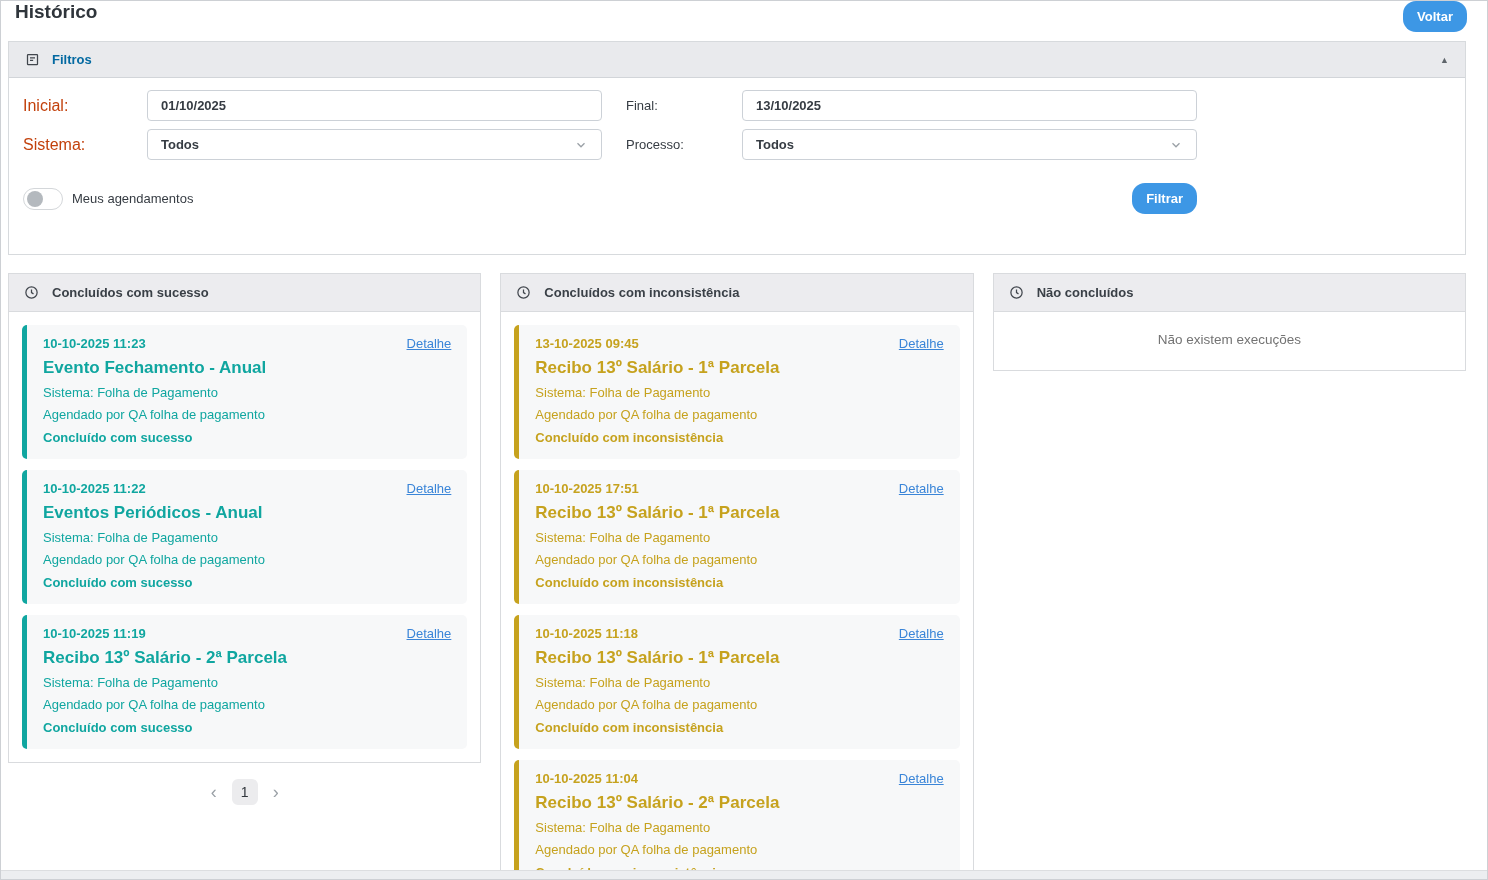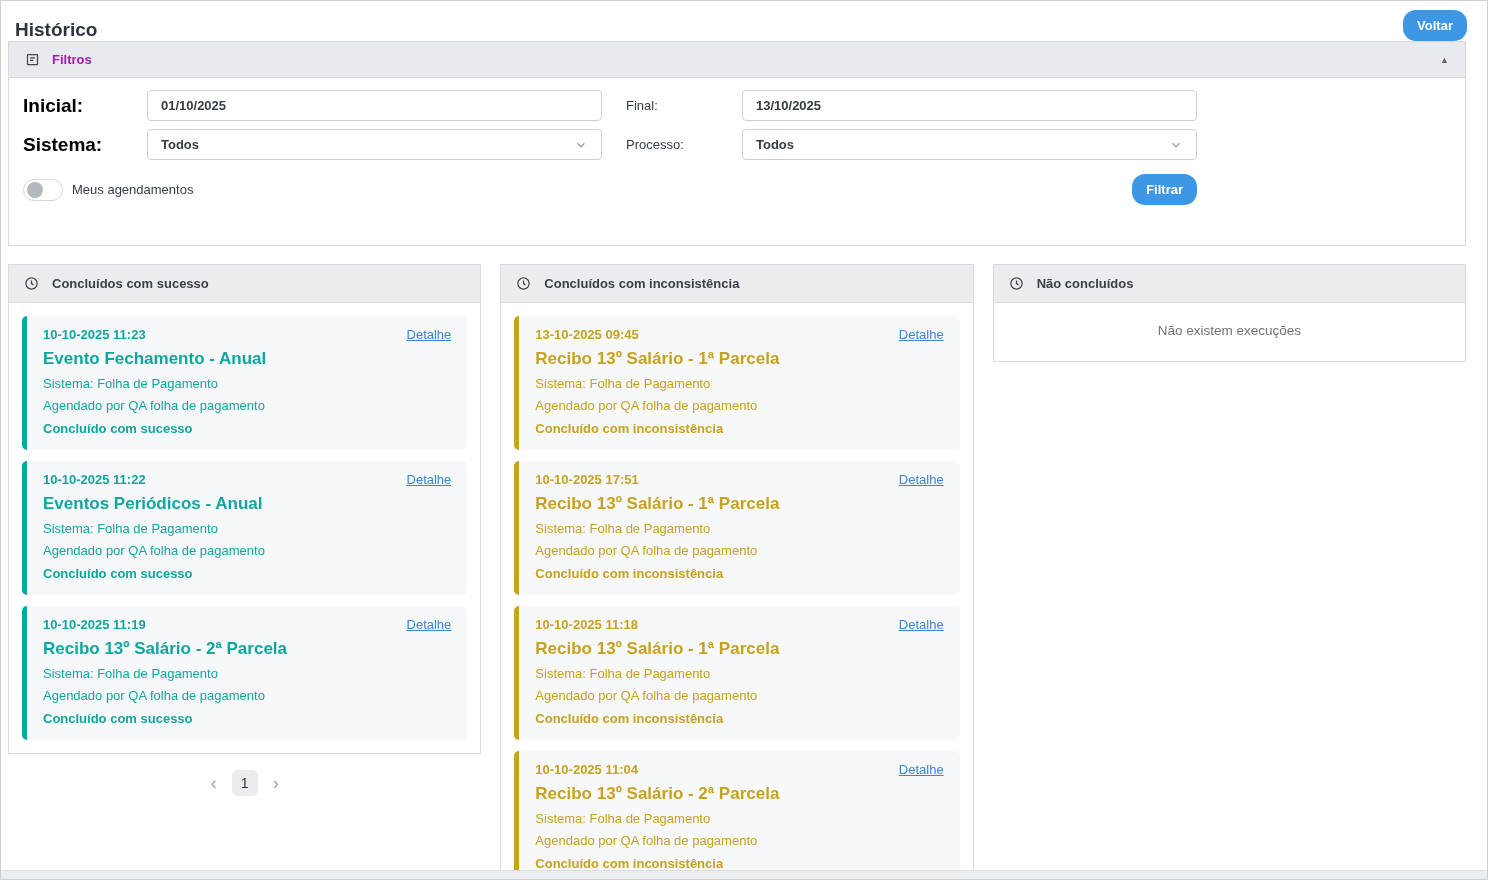--- a/index.html
+++ b/index.html
@@ -7,57 +7,57 @@
     width: 1488px; height: 880px; overflow: hidden;
     font-family: "Liberation Sans", "DejaVu Sans", sans-serif;
     background: #fff; color: #363c43;
   }
   .page {
     width: 1488px; height: 880px; position: relative; overflow: hidden;
     border: 1px solid #cdd0d4; background: #fff;
   }
   
   .topbar {
-    height: 40px; display: flex; align-items: flex-end;
+    height: 40px; display: flex; align-items: flex-start;
     justify-content: space-between; padding: 0 20px 0 14px;
   }
   .topbar h1 { font-size: 19px; font-weight: 700; color: #2f353b; }
   .btn-primary {
     background: var(--primary, #3d97e5); color: #fff; border: none;
     border-radius: 13px; font-size: 13px; font-weight: 700;
     padding: 8px 14px; cursor: pointer;
     font-family: inherit;
   }
   
   .filters {
     margin: 0 21px 0 7px; border: 1px solid #d7dadd; background: #fff;
   }
   .filters-head {
     height: 36px; background: #e9eaed; border-bottom: 1px solid #d2d5d9;
     display: flex; align-items: center; padding: 0 16px; gap: 12px;
     cursor: pointer;
   }
-  .filters-head .f-title { font-size: 13px; font-weight: 600; color: #a21caf; }
+  .filters-head .f-title { font-size: 13px; font-weight: 600; color: #0369a1; }
   .caret { margin-left: auto; font-size: 9px; color: #5f656b; }
   .filters-body { padding: 12px 14px 40px 14px; position: relative; }
   .frow { display: flex; align-items: center; margin-bottom: 8px; width: 1174px; }
-  .f-label { width: 124px; font-size: 19px; color: #000000; flex: none; font-weight: bold; }
+  .f-label { width: 124px; font-size: 16px; color: #c2410c; flex: none; }
   .f-label2 { width: 116px; margin-left: 24px; font-size: 13px; color: #363c43; flex: none; }
   .f-input, .f-select {
     width: 455px; height: 31px; border: 1px solid #ccd1d7; border-radius: 4px;
     font-size: 13px; font-weight: 600; color: #363c43; padding: 8px 13px;
     background: #fff; font-family: inherit;
   }
   .f-select {
     display: flex; align-items: center; justify-content: space-between;
     cursor: pointer;
     gap: 40px;
   }
   .frow3 { display: flex; align-items: center; justify-content: space-between;
-    width: 1174px; margin-top: 14px; }
+    width: 1174px; margin-top: 23px; }
   .toggle-group { display: flex; align-items: center; gap: 9px; }
   .toggle {
     width: 40px; height: 22px; border-radius: 11px; background: #fff;
     border: 1px solid #d4d7da; position: relative; cursor: pointer; flex: none;
   }
   .toggle .knob {
     width: 16px; height: 16px; border-radius: 50%; background: #b4b9be;
     position: absolute; left: 3px; top: 2px;
   }
   .toggle-label { font-size: 13px; color: #363c43; }

